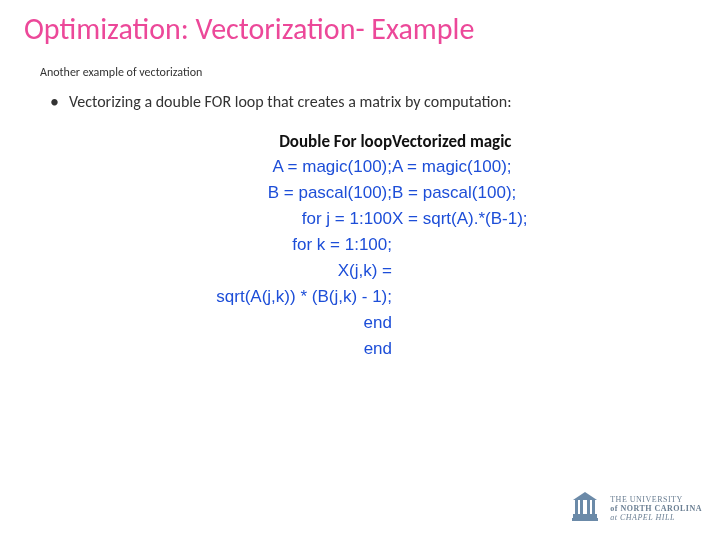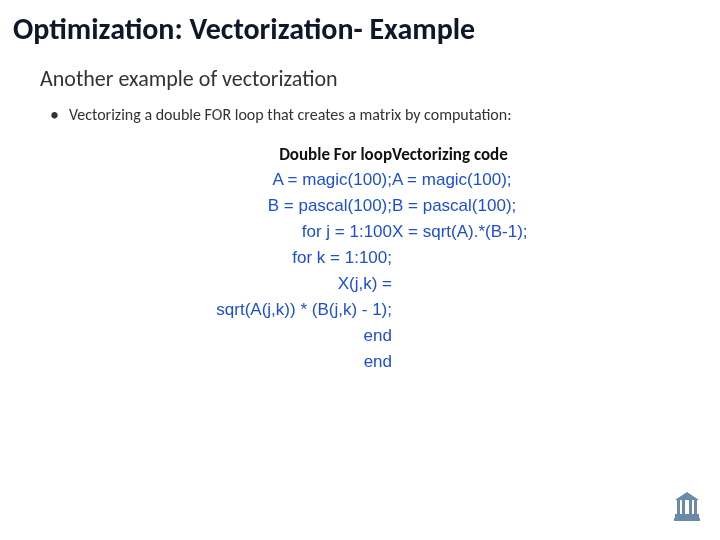--- a/index.html
+++ b/index.html
@@ -5,28 +5,28 @@
   * { margin: 0; padding: 0; box-sizing: border-box; }
   body {
     width: 720px;
     height: 540px;
     background: #ffffff;
     font-family: Calibri, "Segoe UI", Arial, sans-serif;
     overflow: hidden;
     position: relative;
   }
   .title {
-    color: #0f172a;
+    color: #ec4899;
     font-size: 30px;
-    font-weight: 700;
-    padding: 10px 0 0 13px;
+    font-weight: 400;
+    padding: 10px 0 0 24px;
   }
   .subtitle {
     color: #333;
-    font-size: 22px;
+    font-size: 12px;
     padding: 18px 0 0 40px;
   }
   .bullet-row {
     display: flex;
     align-items: flex-start;
     padding: 10px 0 0 50px;
   }
   .bullet-dot {
     color: #333;
     font-size: 18px;
@@ -100,30 +100,35 @@
     <div class="code">A = magic(100);
 B = pascal(100);
 for j = 1:100
     for k = 1:100;
              X(j,k) =
 sqrt(A(j,k)) * (B(j,k) - 1);
    end
 end</div>
   </div>
   <div class="col-right">
-    <div class="col-head">Vectorizing code</div>
+    <div class="col-head">Vectorized magic</div>
     <div class="code">A = magic(100);
 B = pascal(100);
 X = sqrt(A).*(B-1);</div>
   </div>
 </div>
 
 <div class="logo-wrap">
   <svg width="30" height="36" viewBox="0 0 30 36">
     <rect x="3" y="24" width="24" height="4" fill="#6b8aa8"></rect>
     <rect x="5" y="10" width="3" height="14" fill="#6b8aa8"></rect>
     <rect x="10" y="10" width="3" height="14" fill="#6b8aa8"></rect>
     <rect x="17" y="10" width="3" height="14" fill="#6b8aa8"></rect>
     <rect x="22" y="10" width="3" height="14" fill="#6b8aa8"></rect>
     <polygon points="15,2 3,10 27,10" fill="#6b8aa8"></polygon>
     <rect x="2" y="28" width="26" height="3" fill="#6b8aa8"></rect>
   </svg>
+  <div class="logo-text">
+    <span class="logo-line1">THE UNIVERSITY</span>
+    <span class="logo-line2">of NORTH CAROLINA</span>
+    <span class="logo-line3">at CHAPEL HILL</span>
+  </div>
 </div>
 
 </body></html>

